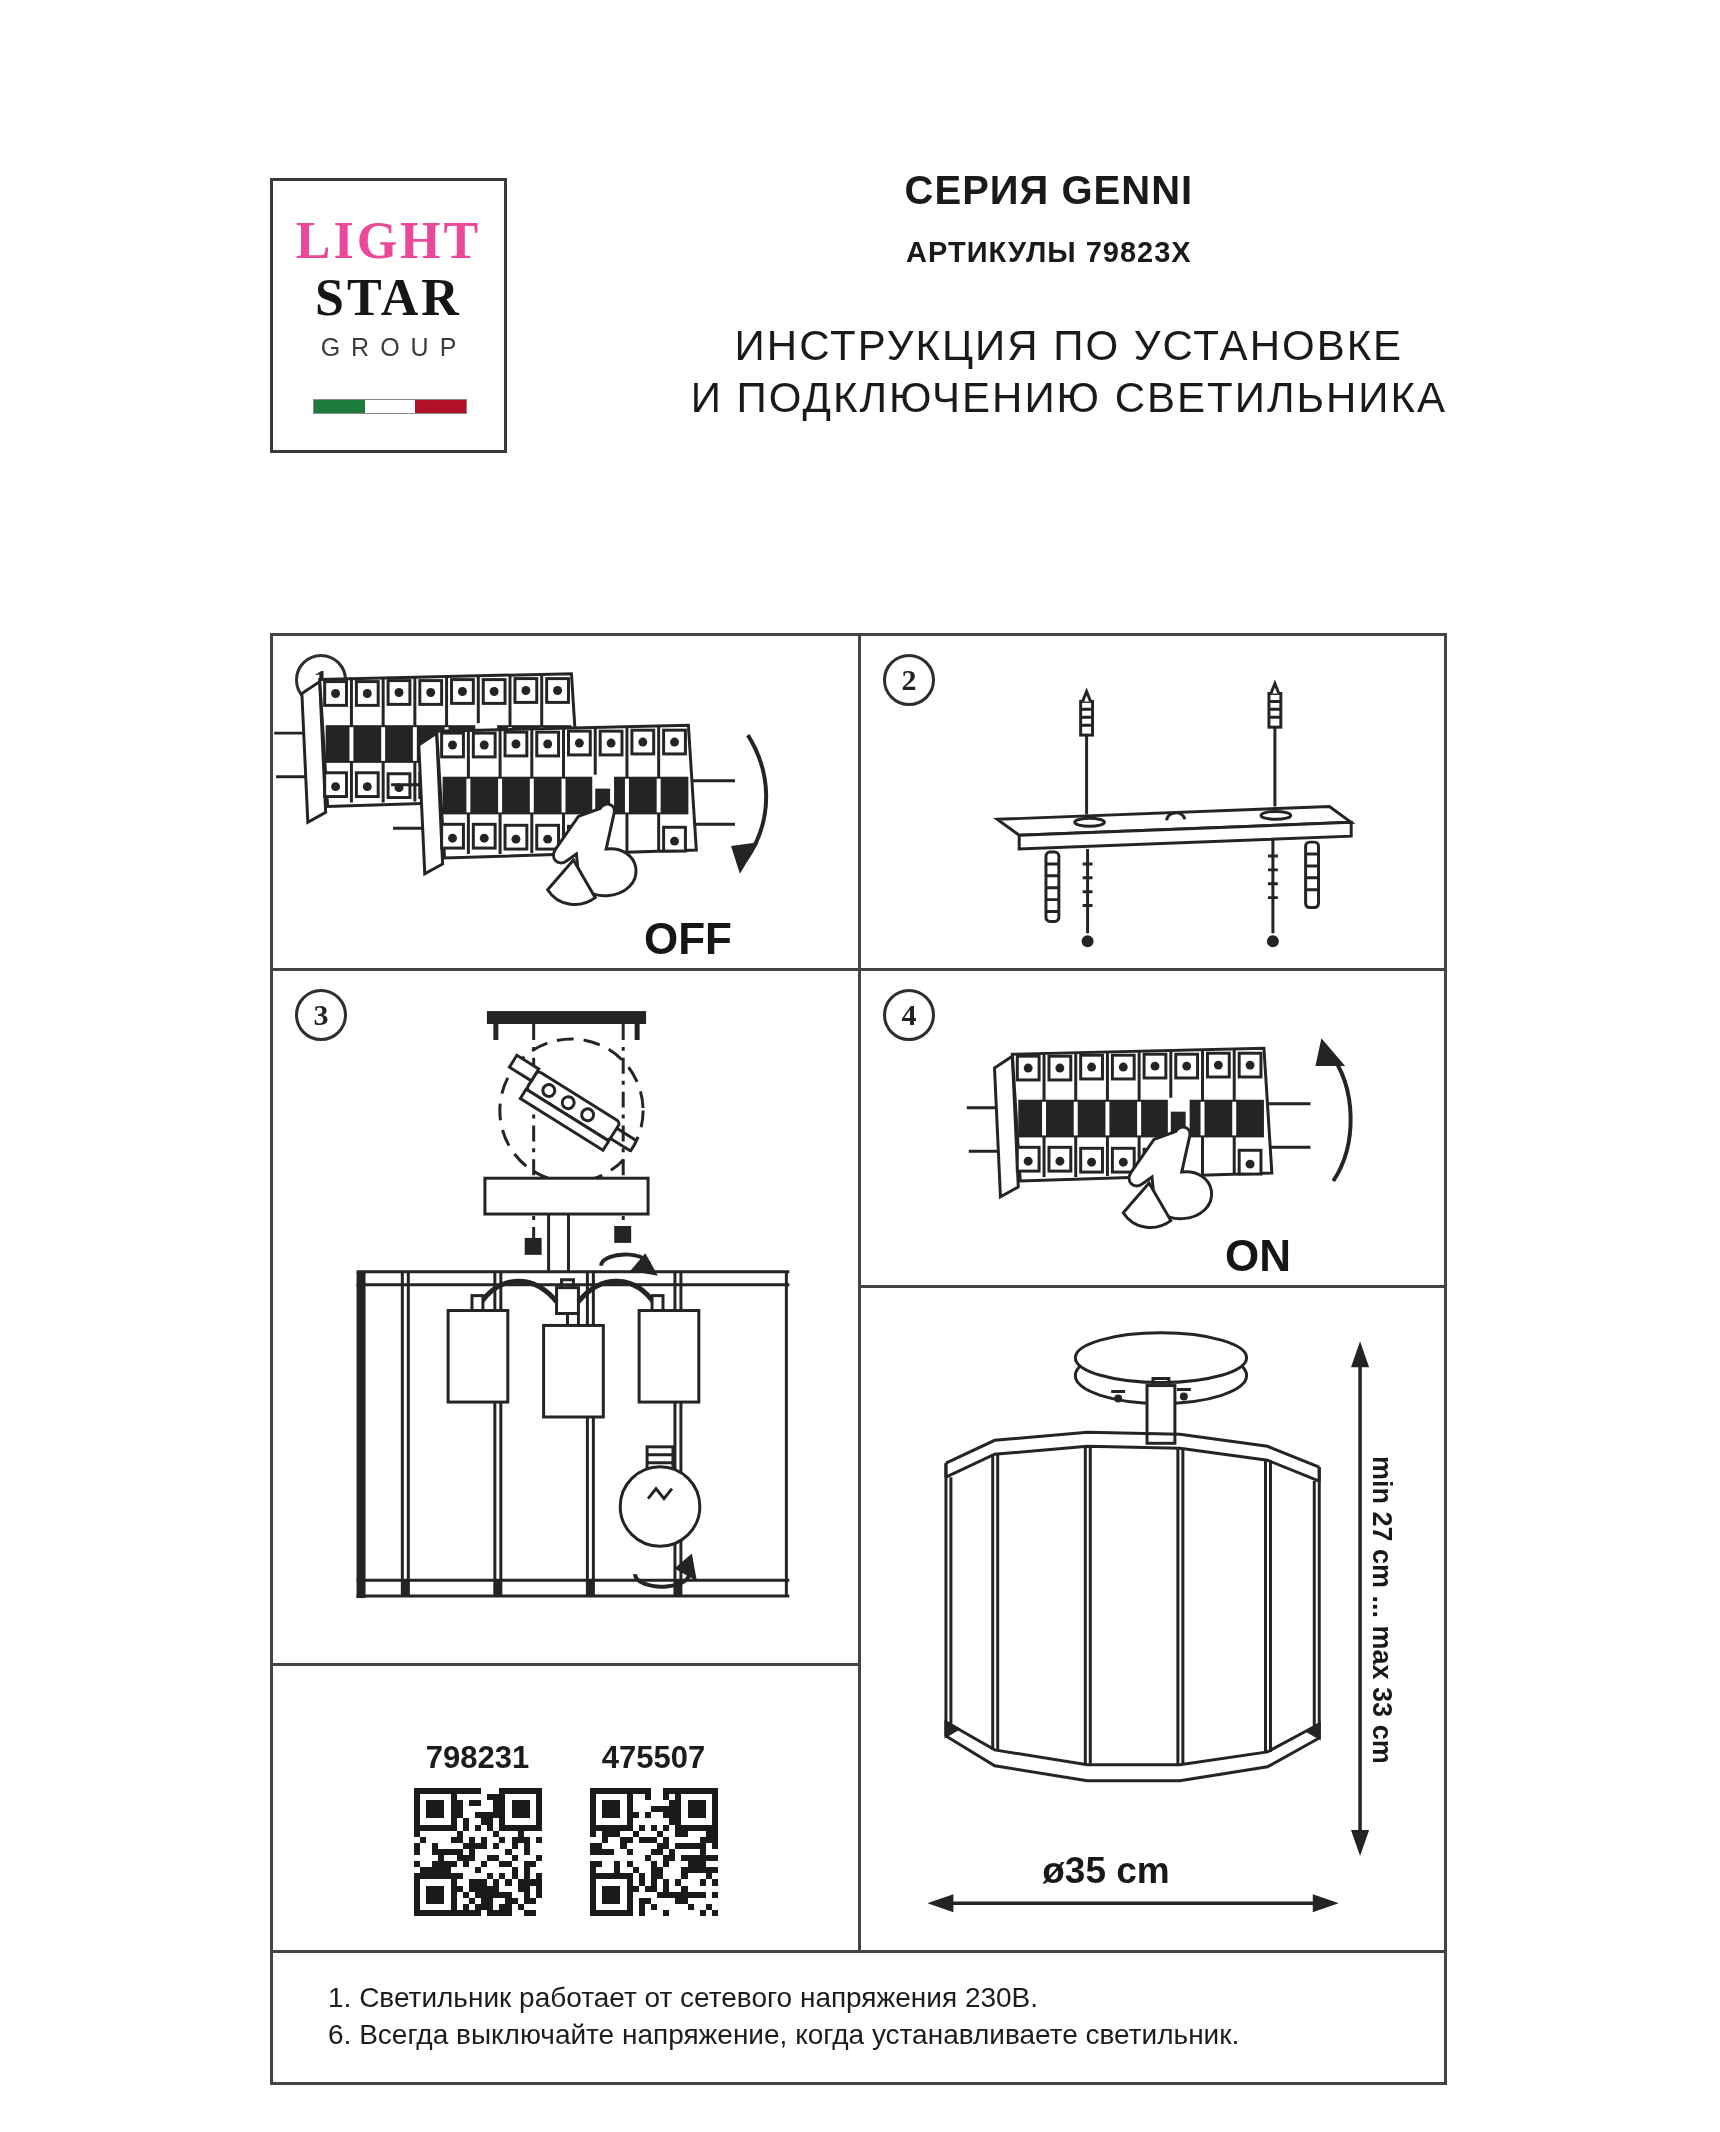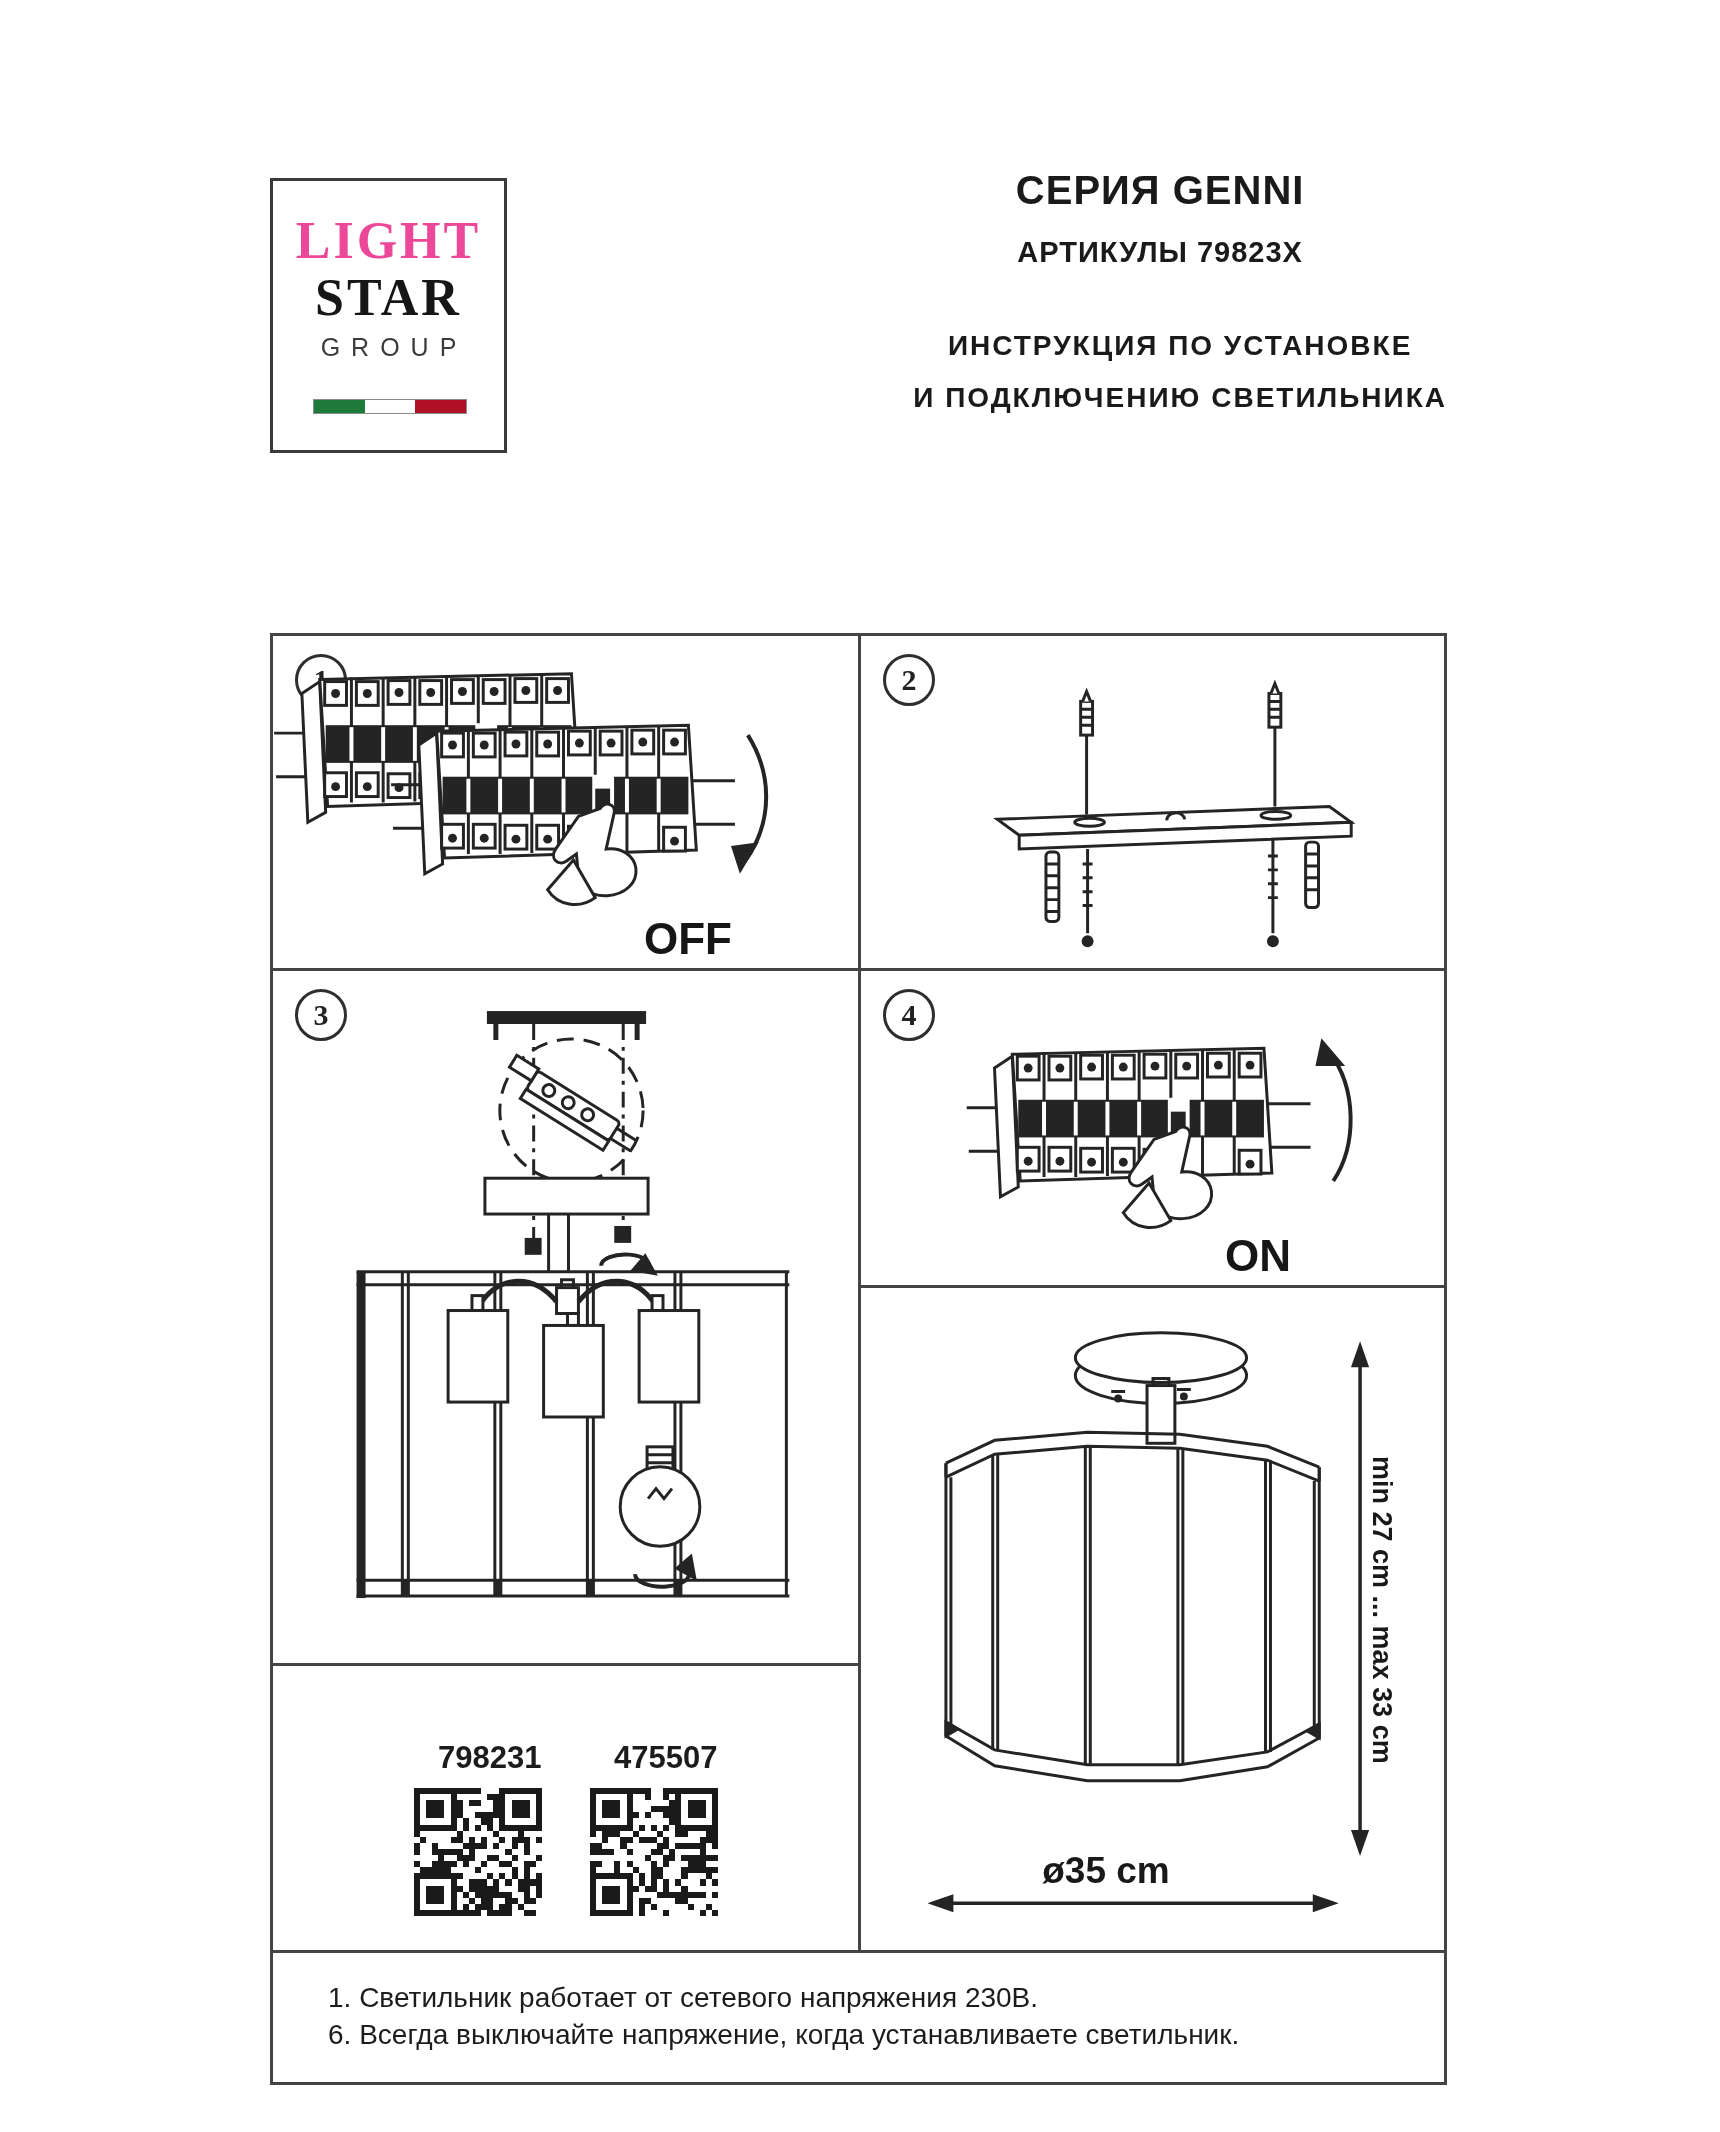--- a/index.html
+++ b/index.html
@@ -18,21 +18,21 @@
     font-size:52px;line-height:58px;letter-spacing:3px;color:#161616;}
   .logo-word3{margin-top:6px;font-size:25px;line-height:28px;letter-spacing:11px;
     color:#3c3c3c;text-indent:11px;}
   .logo-flag{position:absolute;left:40px;bottom:36px;width:152px;height:13px;
     border:1px solid #8a8a8a;display:flex;}
   .flag-seg{flex:1;height:100%;}
   
   .header-block{position:absolute;right:273px;top:166px;text-align:center;color:#1a1a1a;}
   .hdr-series{font-size:40px;font-weight:bold;letter-spacing:1px;line-height:48px;}
   .hdr-articles{font-size:29px;font-weight:bold;letter-spacing:1px;line-height:52px;margin-top:12px;}
-  .hdr-title{font-size:28px;font-weight:bold;letter-spacing:2px;line-height:52px;margin-left:40px;}
+  .hdr-title{font-size:42px;font-weight:normal;letter-spacing:2px;line-height:52px;margin-left:40px;}
   .hdr-gap{height:42px;}
   
   .grid{position:absolute;left:270px;top:633px;width:1177px;height:1452px;
     border:3px solid #444444;box-sizing:border-box;background:#fff;}
   .cell{position:absolute;box-sizing:border-box;background:#fff;}
   .cell-1{left:0;top:0;width:588px;height:335px;border-right:3px solid #444;border-bottom:3px solid #444;}
   .cell-2{left:588px;top:0;width:583px;height:335px;border-bottom:3px solid #444;}
   .cell-3{left:0;top:335px;width:588px;height:695px;border-right:3px solid #444;border-bottom:3px solid #444;}
   .cell-4{left:588px;top:335px;width:583px;height:317px;border-bottom:3px solid #444;}
   .cell-5{left:588px;top:652px;width:583px;height:665px;border-bottom:3px solid #444;}
@@ -49,21 +49,21 @@
   .lbl-on{left:322px;top:260px;width:150px;}
   
   .dim-v{
     position:absolute;left:505px;top:136px;height:372px;writing-mode:vertical-rl;
     text-align:center;font-weight:bold;font-size:27px;white-space:nowrap;color:#191919;
   }
   .dim-h{position:absolute;left:120px;top:562px;width:250px;text-align:center;
     font-weight:bold;font-size:37px;color:#191919;}
   
   .qr-wrap{display:flex;justify-content:center;gap:48px;padding-top:74px;}
-  .qr-item{text-align:right;}
+  .qr-item{text-align:center;}
   .qr-label{font-weight:bold;font-size:31px;color:#1c1c1c;margin-bottom:12px;}
   .qr-img{width:128px;height:128px;margin:0 auto;}
   .qr-img svg{width:100%;height:100%;display:block;}
   
   .note-line{font-size:28px;line-height:37px;color:#1c1c1c;}
 </style>
 </head>
 <body>
 
 <div class="page">

